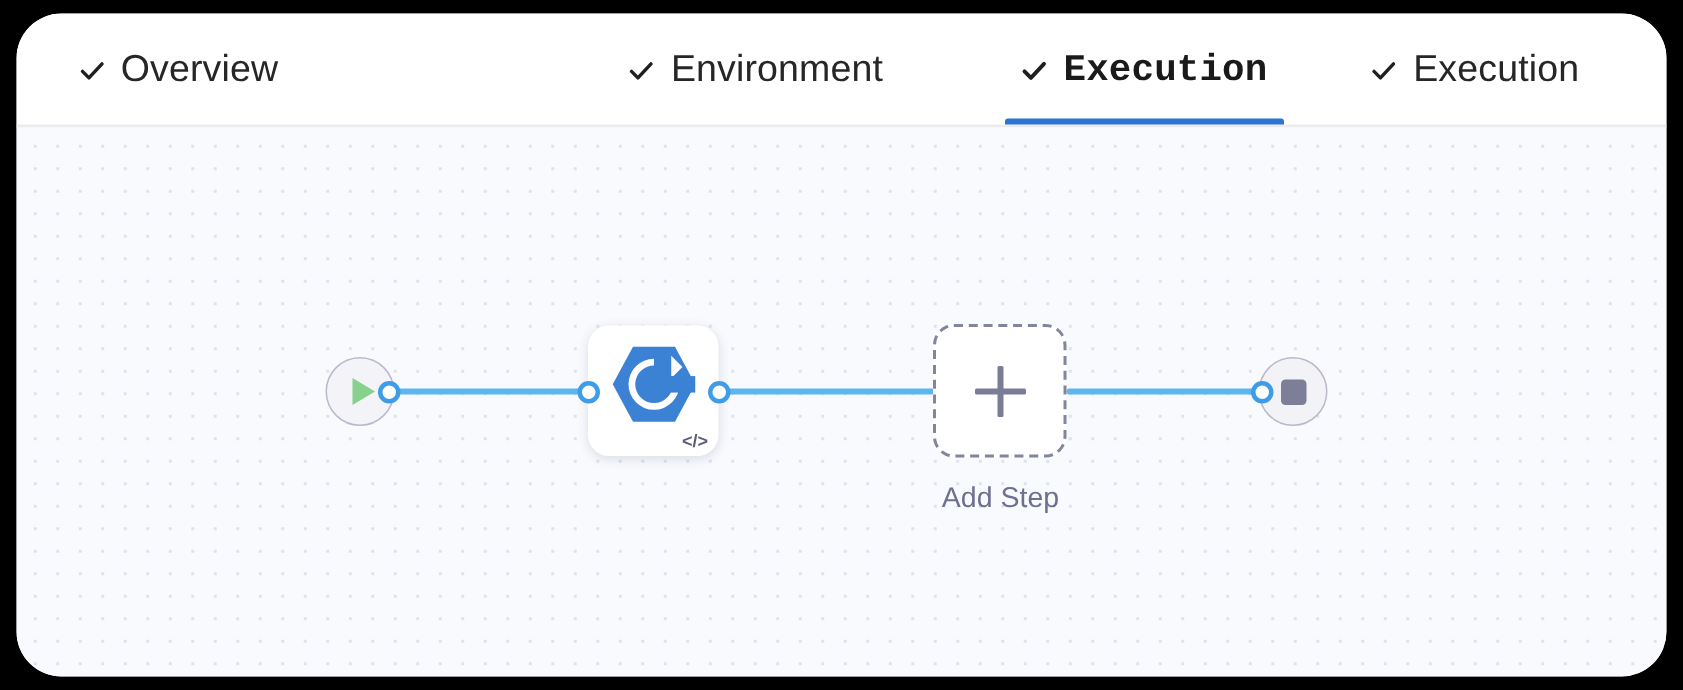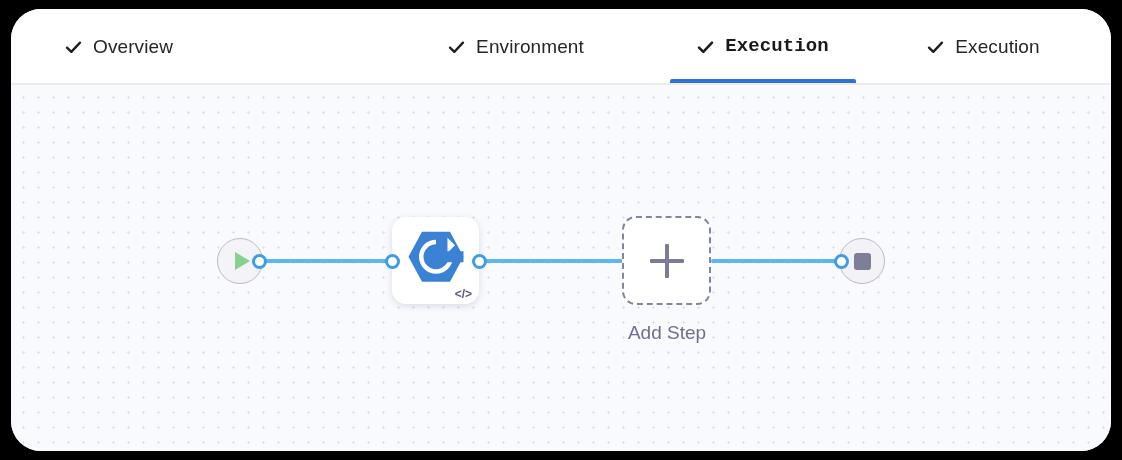--- a/index.html
+++ b/index.html
@@ -62,21 +62,21 @@
   .tab .check {
     display: inline-block;
     width: 17px;
     height: 17px;
     flex: 0 0 auto;
     position: relative;
     top: 1px;
   }
   .tab .check svg { display: block; }
   .tab-label {
-    font-size: 19px;
+    font-size: 25px;
     color: #262626;
     letter-spacing: 0.1px;
     white-space: nowrap;
     line-height: 1;
   }
   .tab.active .tab-label {
     font-weight: bold;
     color: #1a1a1a;
   }
   .tab .underline {
@@ -244,21 +244,21 @@
         <span class="check">
           <svg width="17" height="17" viewBox="0 0 17 17">
             <path d="M2 8.6 L6.3 12.9 L15 3.6" stroke="#1f1f1f" stroke-width="2.3" fill="none" stroke-linecap="round" stroke-linejoin="round"></path>
           </svg>
         </span>
         <span class="tab-label">Overview</span>
         <span class="underline"></span>
       </div>
 
 
-      <div class="tab" style="left:395px; width:220px;">
+      <div class="tab" style="left:383px; width:220px;">
         <span class="check">
           <svg width="17" height="17" viewBox="0 0 17 17">
             <path d="M2 8.6 L6.3 12.9 L15 3.6" stroke="#1f1f1f" stroke-width="2.3" fill="none" stroke-linecap="round" stroke-linejoin="round"></path>
           </svg>
         </span>
         <span class="tab-label">Environment</span>
         <span class="underline"></span>
       </div>
 
       <div class="tab active" style="left:659px; width:186px;font-family:Liberation Mono, monospace;">

